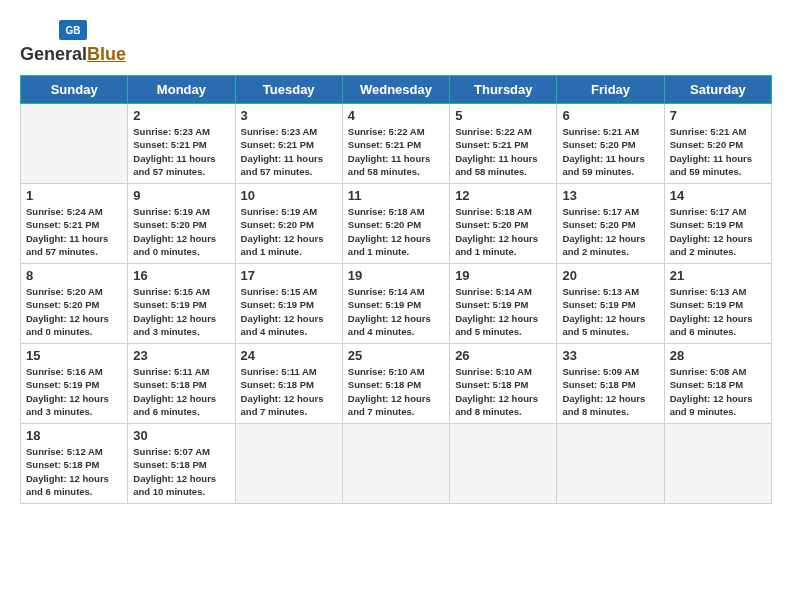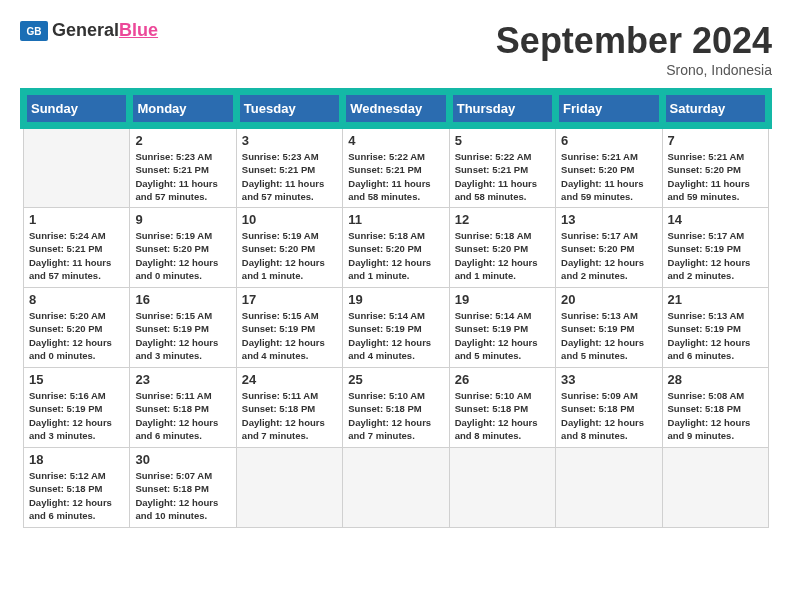--- a/index.html
+++ b/index.html
@@ -13,20 +13,21 @@
     .header-area {
       display: flex;
       justify-content: space-between;
       align-items: flex-start;
       margin-bottom: 10px;
     }
     .logo {
       display: flex;
       align-items: center;
       gap: 4px;
+      flex-direction: column;
     }
     .logo-icon {
       width: 28px;
       height: 20px;
     }
     .title-area {
       text-align: right;
     }
     .month-title {
       font-size: 36px;
@@ -40,22 +41,22 @@
     table {
       width: 100%;
       border-collapse: collapse;
       table-layout: fixed;
     }
     th {
       background: #2b6cb0;
       color: #fff;
       font-size: 13px;
       padding: 6px 4px;
-      text-align: left;
-      border: 7px solid #14b8a6;
+      text-align: center;
+      border: 1px solid #14b8a6;
     }
     td {
       vertical-align: top;
       padding: 4px 5px;
       border: 1px solid #d0d0d0;
       font-size: 10px;
       color: #333;
       height: 80px;
       background: #fff;
     }
@@ -78,26 +79,22 @@
 </head>
 <body>
 
 <div class="header-area">
   <div class="logo">
     <svg class="logo-icon" viewBox="0 0 28 20" xmlns="http://www.w3.org/2000/svg">
       <rect x="0" y="0" width="28" height="20" rx="2" fill="#1a6eb5"></rect>
       <text x="14" y="14" text-anchor="middle" fill="white" font-size="10" font-weight="bold">GB</text>
     </svg>
     <span style="font-size:18px;font-weight:bold;color:#333;">
-      <span>General</span><span style="color:#ec4899;text-decoration:underline;">Blue</span>
+      <span>General</span><span style="color:#a16207;text-decoration:underline;">Blue</span>
     </span>
-  </div>
-  <div class="title-area">
-    <div class="month-title">September 2024</div>
-    <div class="location">Srono, Indonesia</div>
   </div>
 </div>
 
 <table>
   <thead>
     <tr>
     <th>Sunday</th>
         <th>Monday</th>
         <th>Tuesday</th>
         <th>Wednesday</th>

